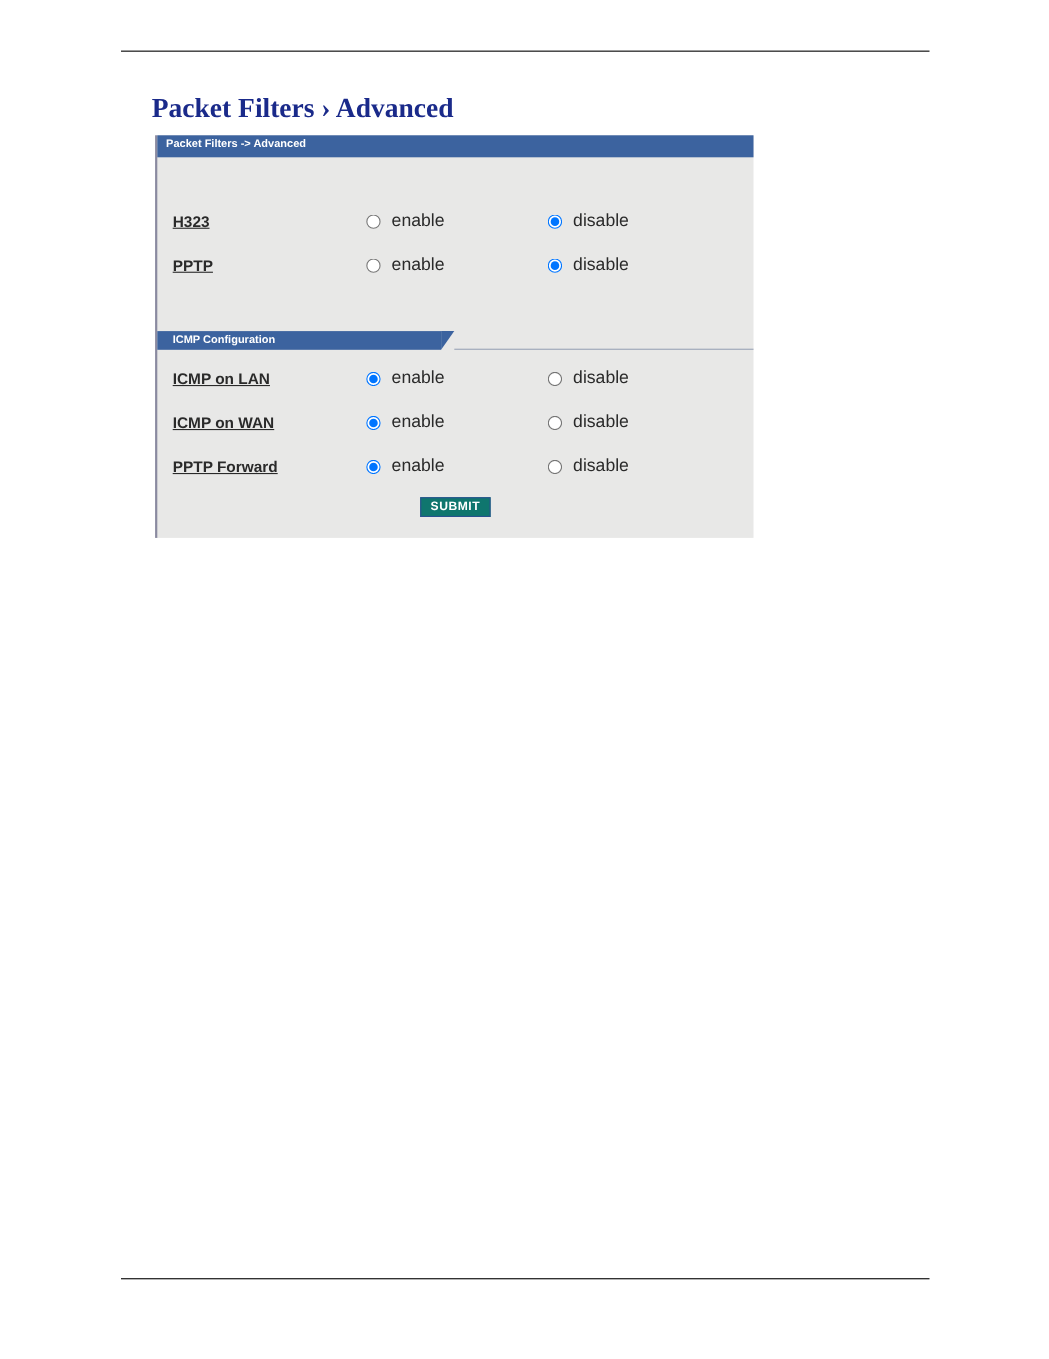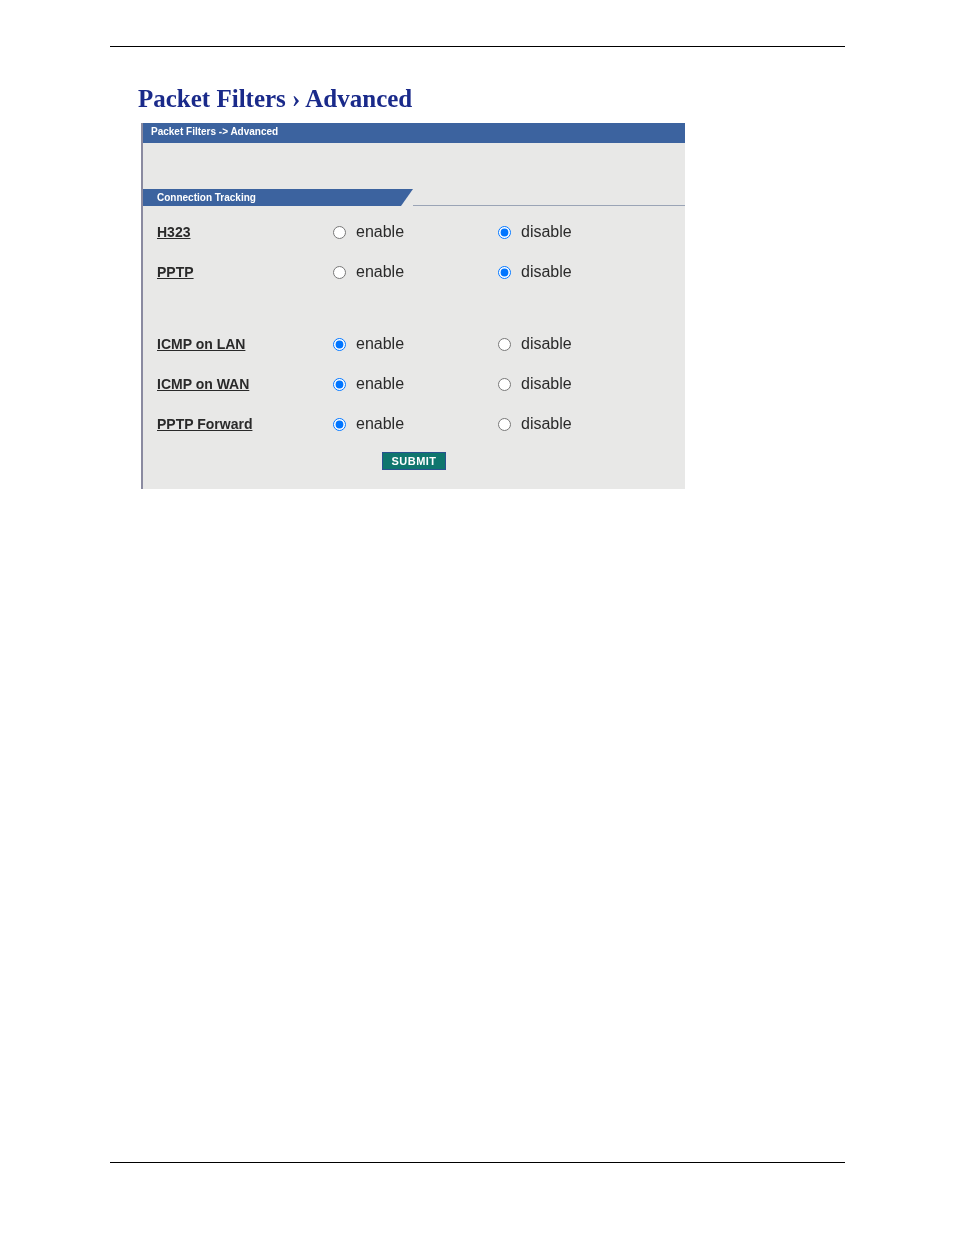--- a/index.html
+++ b/index.html
@@ -140,54 +140,54 @@
 
 <div class="page-rule-top"></div>
 
 <div class="page-title">Packet Filters › Advanced</div>
 
 <div class="panel">
   <div class="breadcrumb-bar">Packet Filters  -&gt;  Advanced</div>
 
   <div class="spacer-before-section1"></div>
 
+
+  <div class="row">
+    <div class="row-label">H323</div>
+    <div class="radio-group">
+      <input type="radio" name="h323" style="">
+      <label>enable</label>
+    </div>
+    <div class="radio-group">
+      <input type="radio" name="h323" checked="" style="">
+      <label>disable</label>
+    </div>
+  </div>
+
+  <div class="row">
+    <div class="row-label">PPTP</div>
+    <div class="radio-group">
+      <input type="radio" name="pptp" style="">
+      <label>enable</label>
+    </div>
+    <div class="radio-group">
+      <input type="radio" name="pptp" checked="" style="">
+      <label>disable</label>
+    </div>
+  </div>
+
+  <div class="spacer-before-section2"></div>
+
   <div class="section-header">
-    <div class="section-header-bar">Connection Tracking</div>
+    <div class="section-header-bar">ICMP Configuration</div>
     <div class="section-header-notch"></div>
     <div class="section-header-line"></div>
   </div>
 
   <div class="row">
-    <div class="row-label">H323</div>
-    <div class="radio-group">
-      <input type="radio" name="h323" style="">
-      <label>enable</label>
-    </div>
-    <div class="radio-group">
-      <input type="radio" name="h323" checked="" style="">
-      <label>disable</label>
-    </div>
-  </div>
-
-  <div class="row">
-    <div class="row-label">PPTP</div>
-    <div class="radio-group">
-      <input type="radio" name="pptp" style="">
-      <label>enable</label>
-    </div>
-    <div class="radio-group">
-      <input type="radio" name="pptp" checked="" style="">
-      <label>disable</label>
-    </div>
-  </div>
-
-  <div class="spacer-before-section2"></div>
-
-
-  <div class="row">
     <div class="row-label">ICMP on LAN</div>
     <div class="radio-group">
       <input type="radio" name="icmp_lan" checked="" style="">
       <label data="">enable</label>
     </div>
     <div class="radio-group">
       <input type="radio" name="icmp_lan" style="">
       <label>disable</label>
     </div>
   </div>

